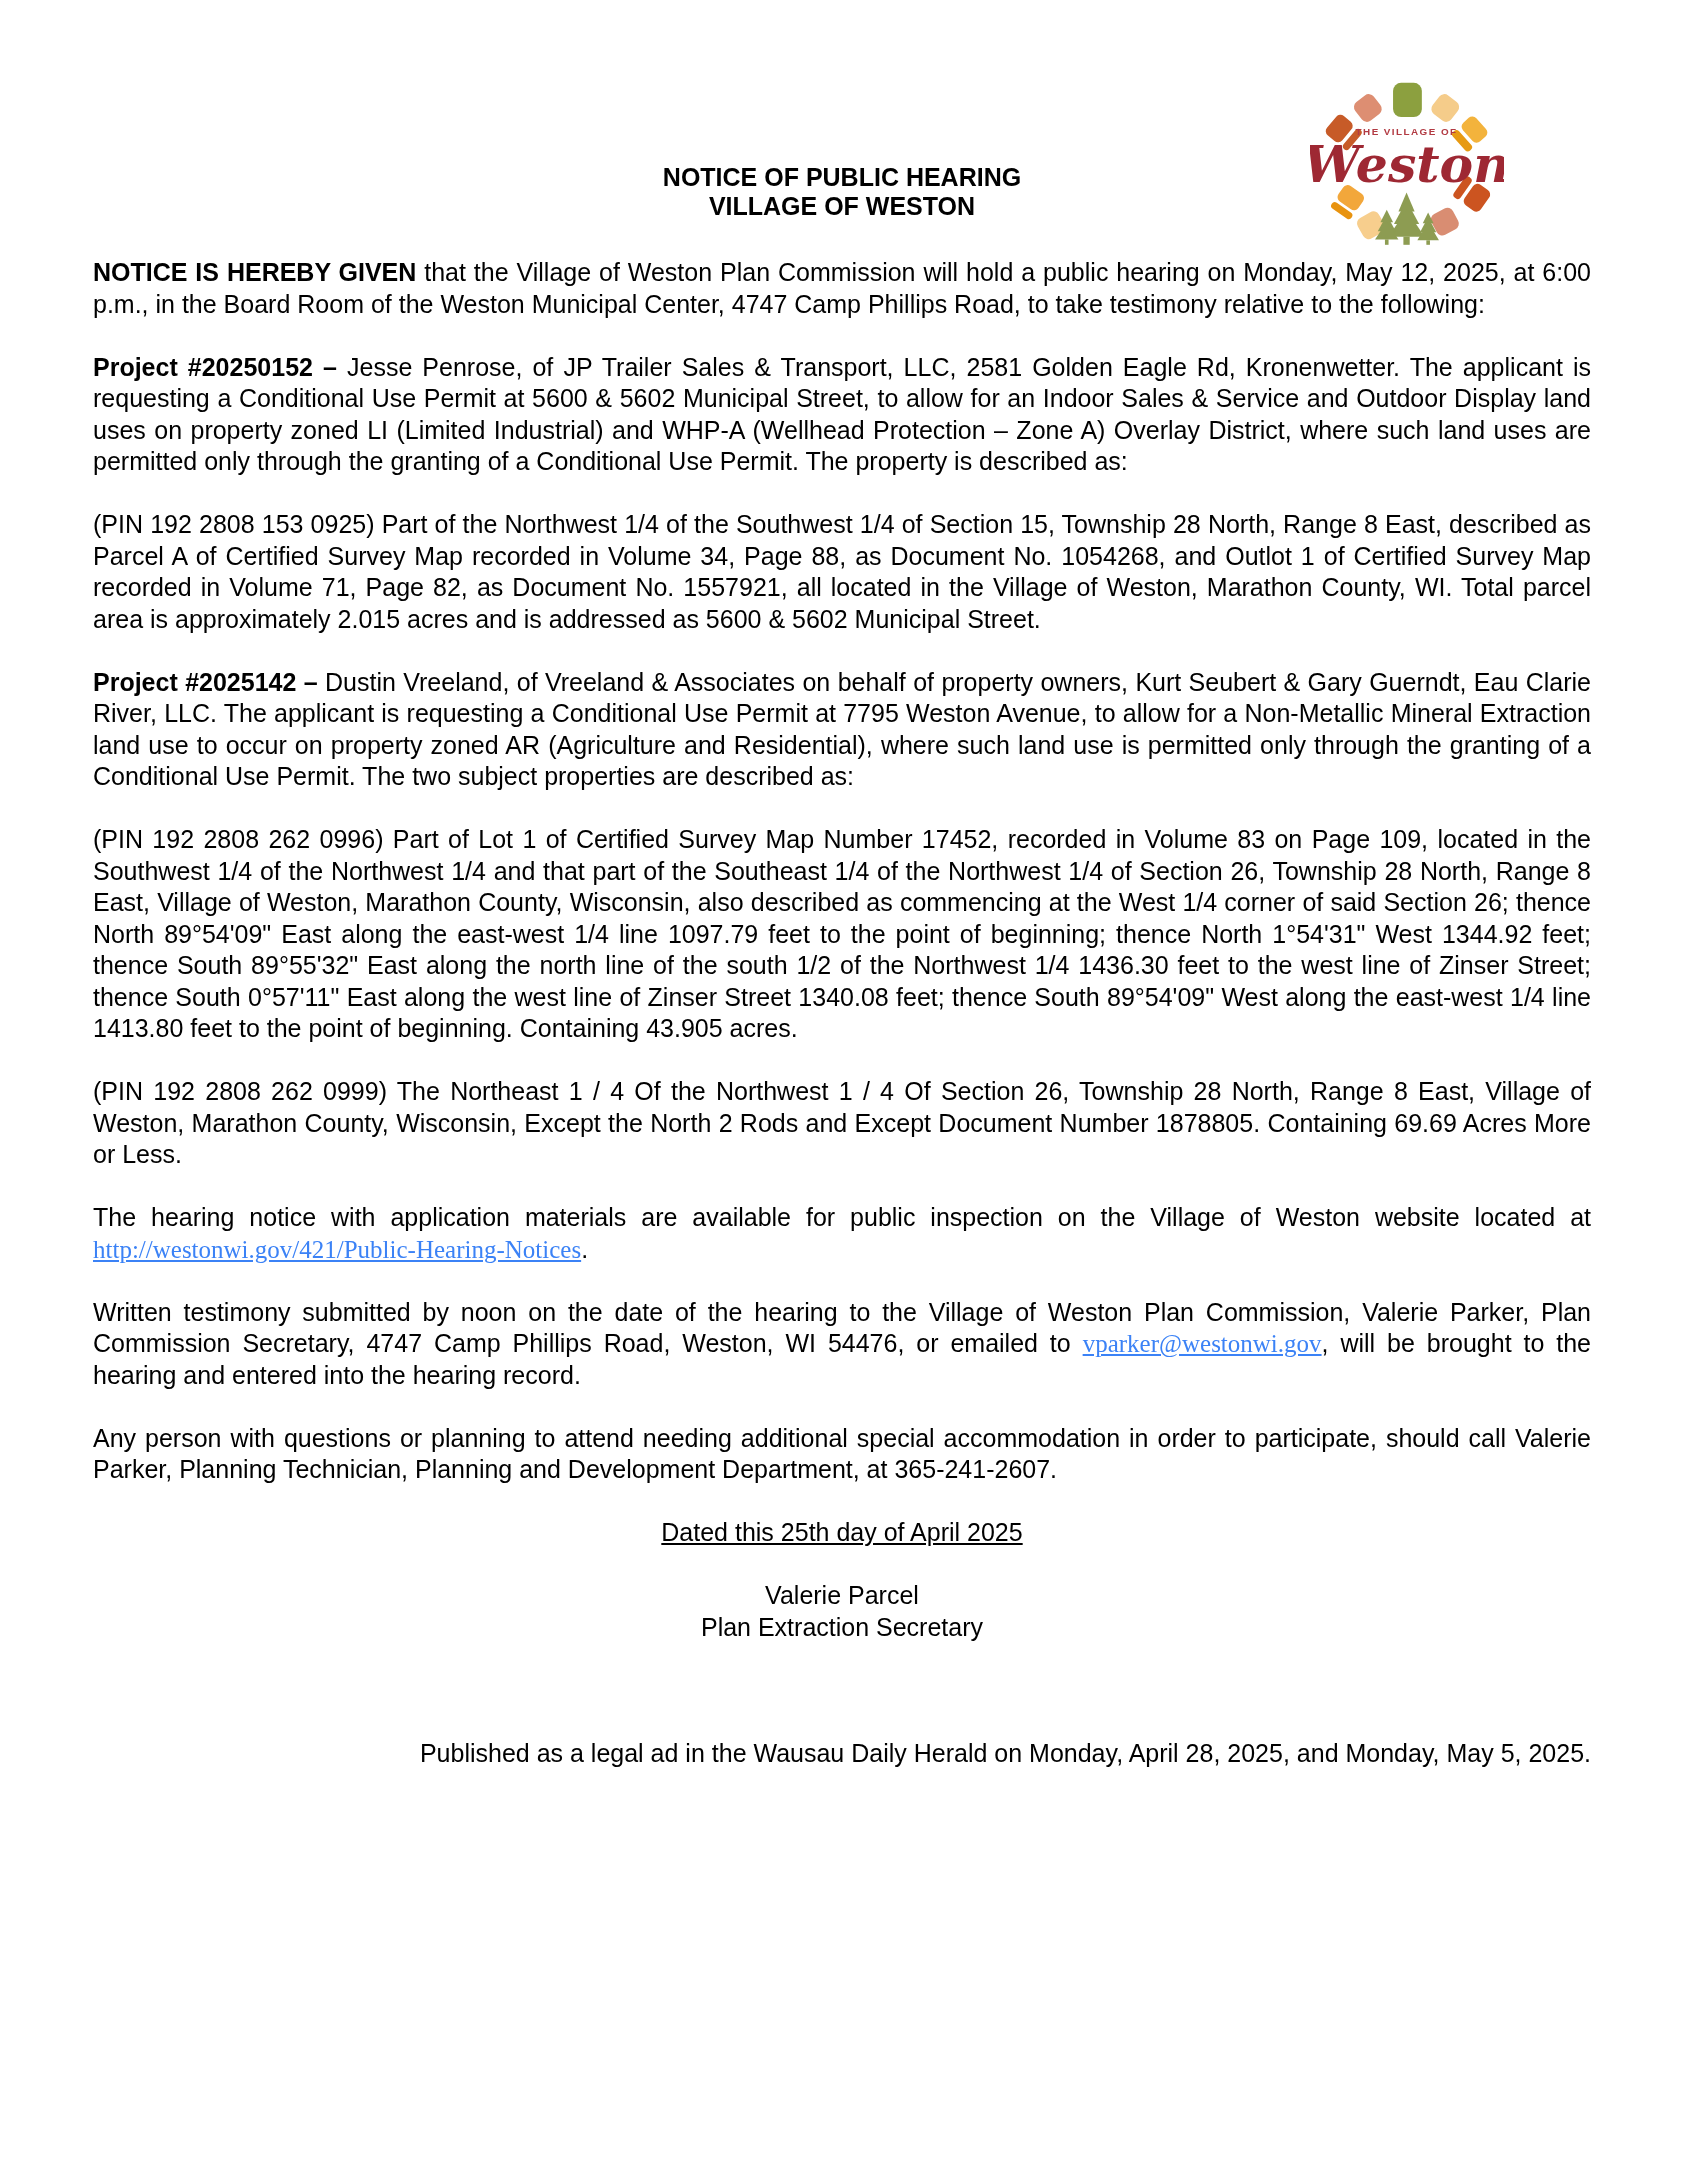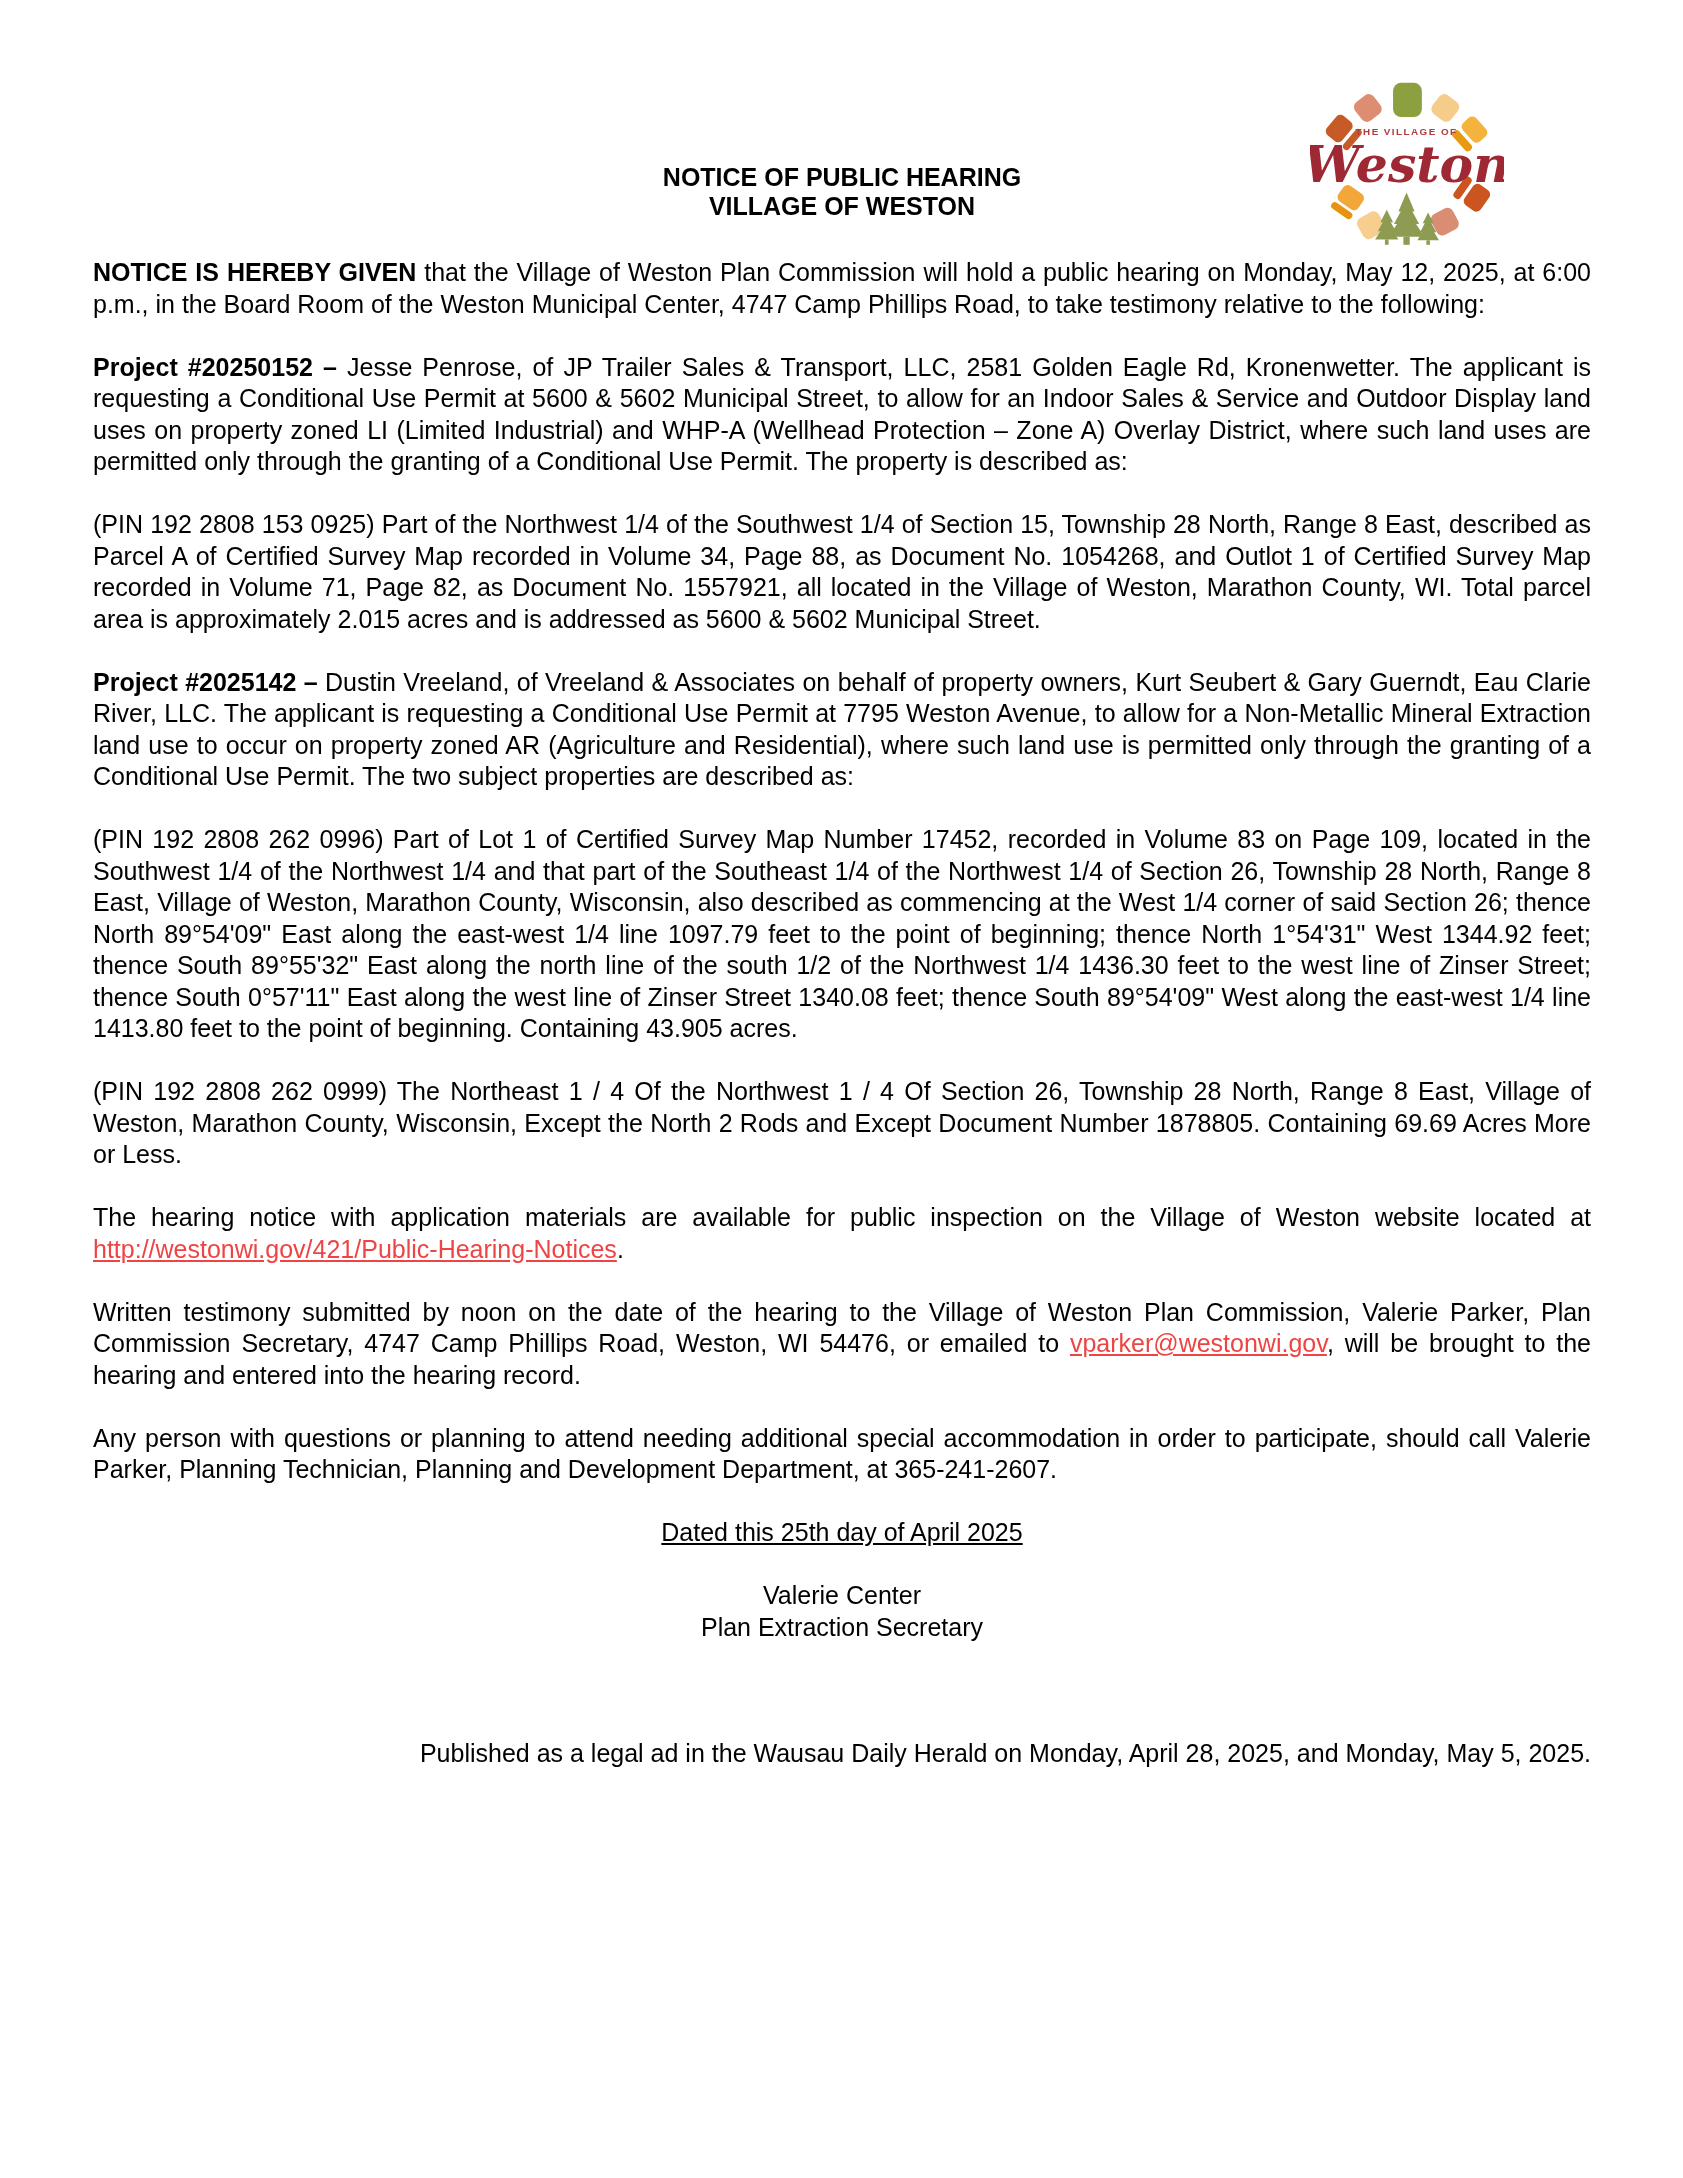--- a/index.html
+++ b/index.html
@@ -37,23 +37,24 @@
     top: 257px;
     width: 1498px;
   }
   .para { text-align: justify; margin: 0 0 31.5px 0; }
   .para.bold-para { font-weight: bold; }
   .para.centered { text-align: center; text-decoration: underline; }
   .para.left { text-align: right; }
   .sig-block { text-align: center; margin: 0 0 95px 0; }
   b { font-weight: bold; margin-top: 40px; }
   a.doc-link {
-    color: #ef4444;
+    color: #3b82f6;
     text-decoration: underline;
     cursor: pointer;
+    font-family: Liberation Serif, serif;
   }
   .logo-tagline {
     font-family: "Liberation Sans", sans-serif;
     font-size: 11px;
     font-weight: bold;
     letter-spacing: 1.6px;
     fill: #B23A42;
   }
   .logo-name {
     font-family: "DejaVu Serif", serif;
@@ -140,21 +141,21 @@
     <p class="para"><span>The hearing notice with application materials are available for public inspection on the Village of Weston website located at </span><a class="doc-link">http://westonwi.gov/421/Public-Hearing-Notices</a><span>.</span></p>
 
     <p class="para"><span>Written testimony submitted by noon on the date of the hearing to the Village of Weston Plan Commission, Valerie Parker, Plan Commission Secretary, 4747 Camp Phillips Road, Weston, WI  54476, or emailed to </span><a class="doc-link">vparker@westonwi.gov</a><span>, will be brought to the hearing and entered into the hearing record.</span></p>
 
 
     <p class="para">Any person with questions or planning to attend needing additional special accommodation in order to participate, should call Valerie Parker, Planning Technician, Planning and Development Department, at 365-241-2607.</p>
 
     <p class="para centered">Dated this 25th day of April 2025</p>
 
     <div class="sig-block">
-      <div>Valerie Center</div>
+      <div>Valerie Parcel</div>
       <div>Plan Extraction Secretary</div>
     </div>
 
     <p class="para left">Published as a legal ad in the Wausau Daily Herald on Monday, April 28, 2025, and Monday, May 5, 2025.</p>
 
   </div>
 </div>
 
 
 </body></html>

